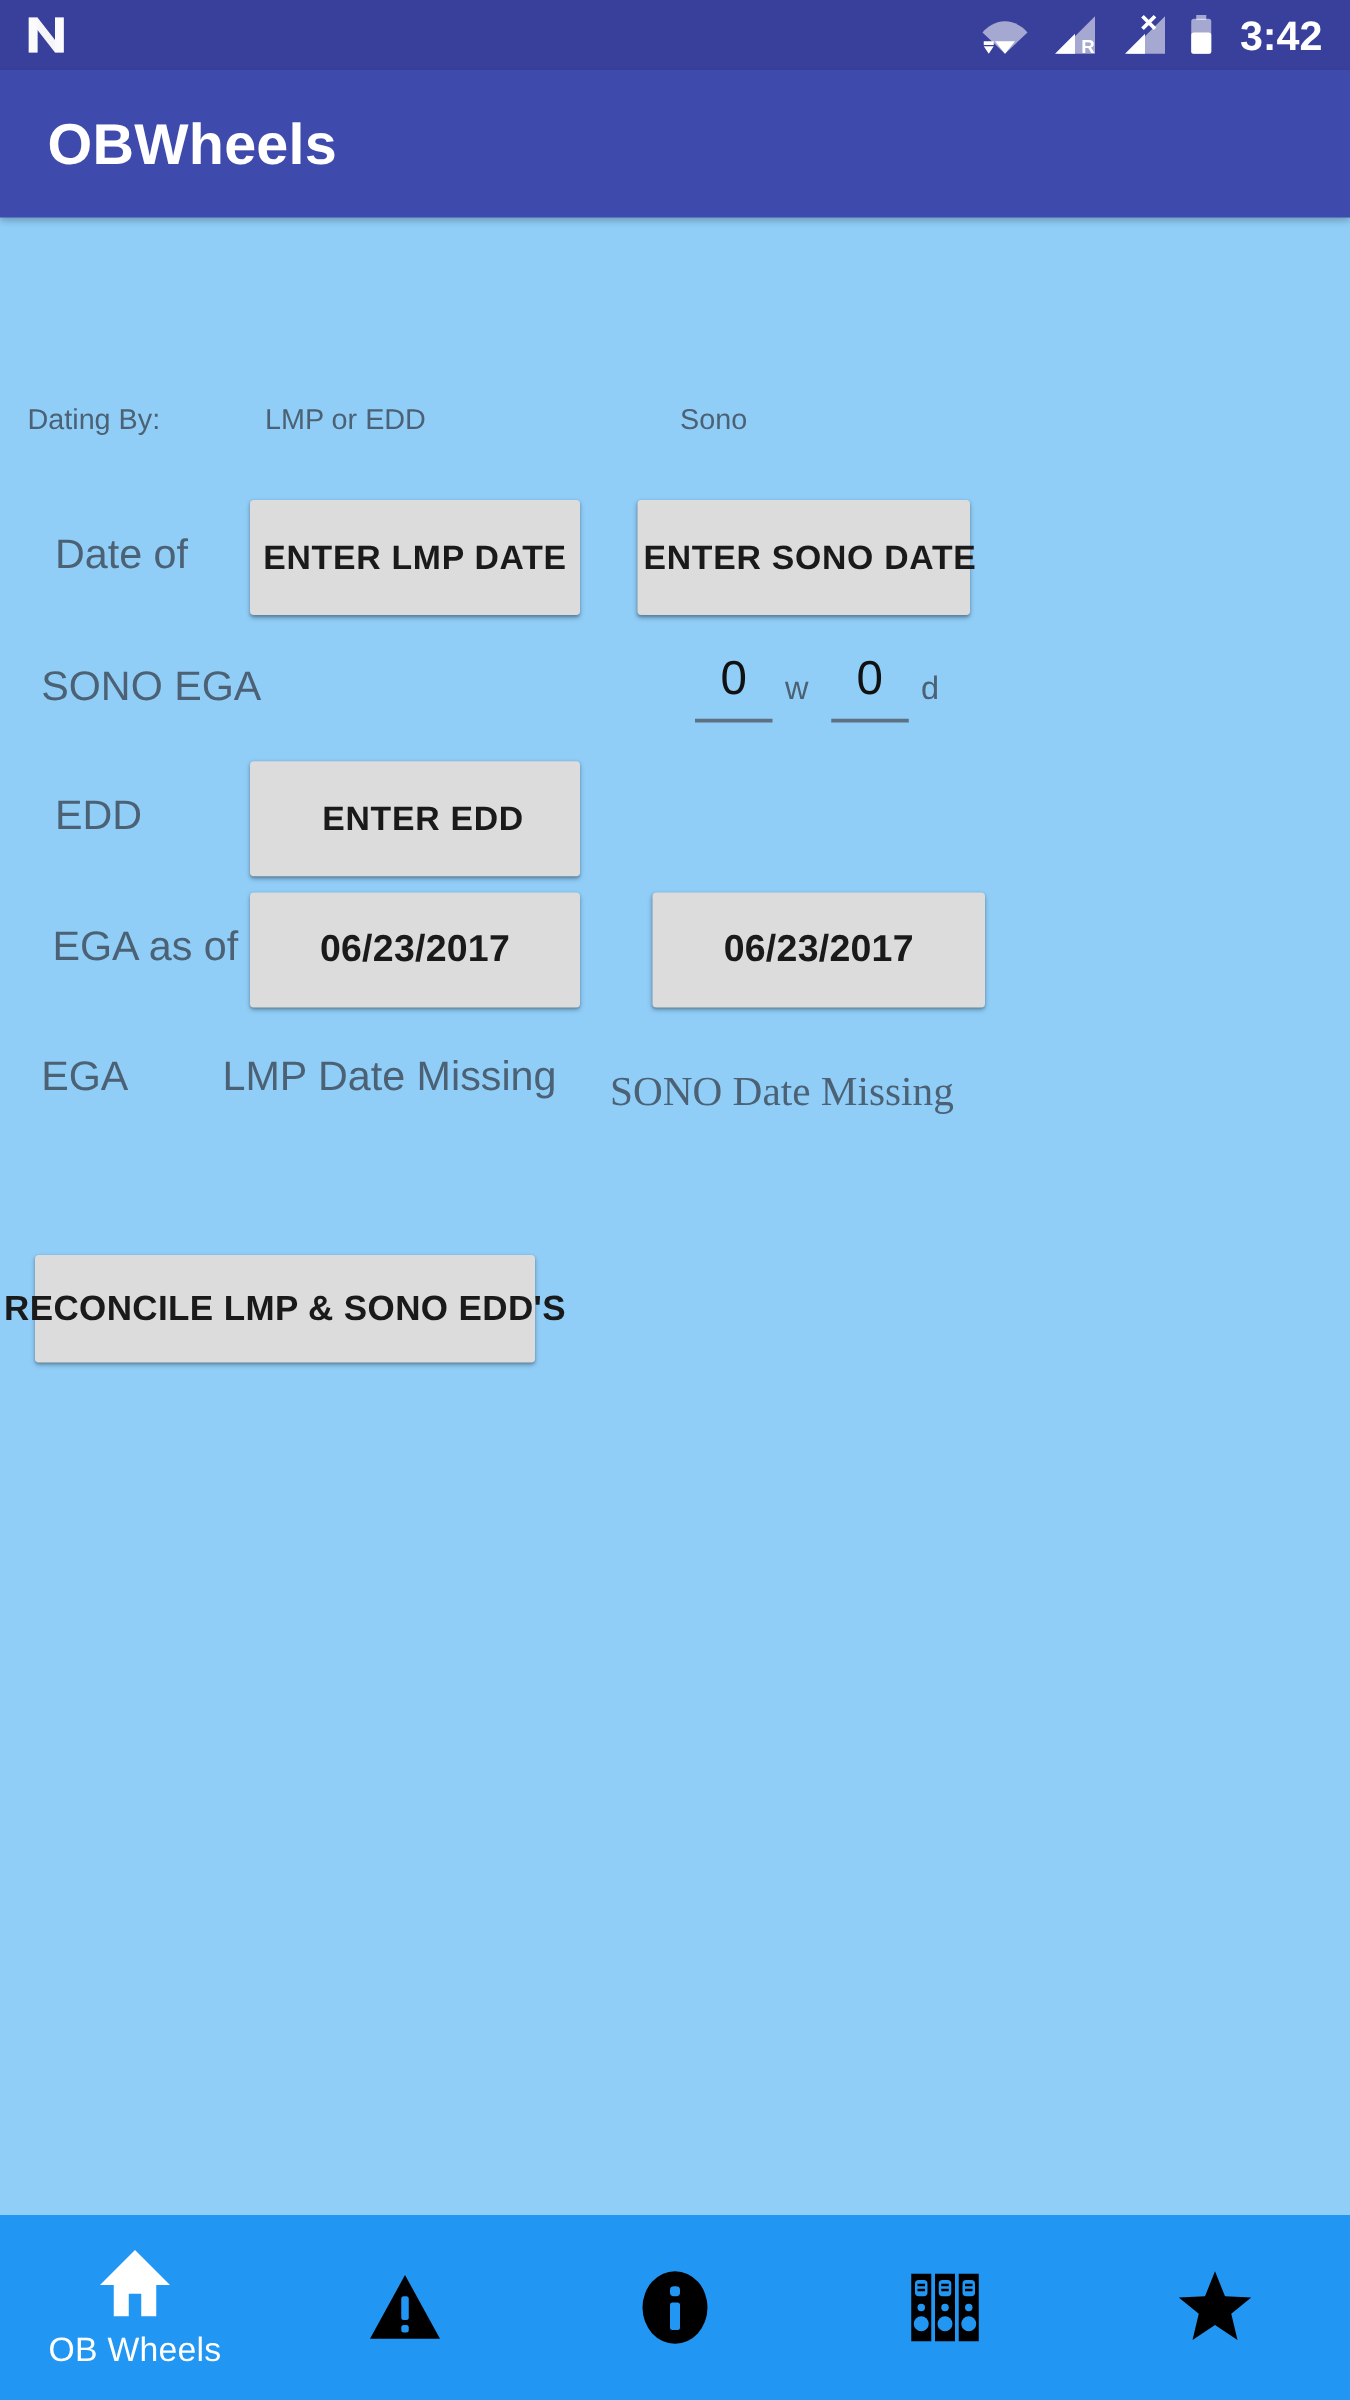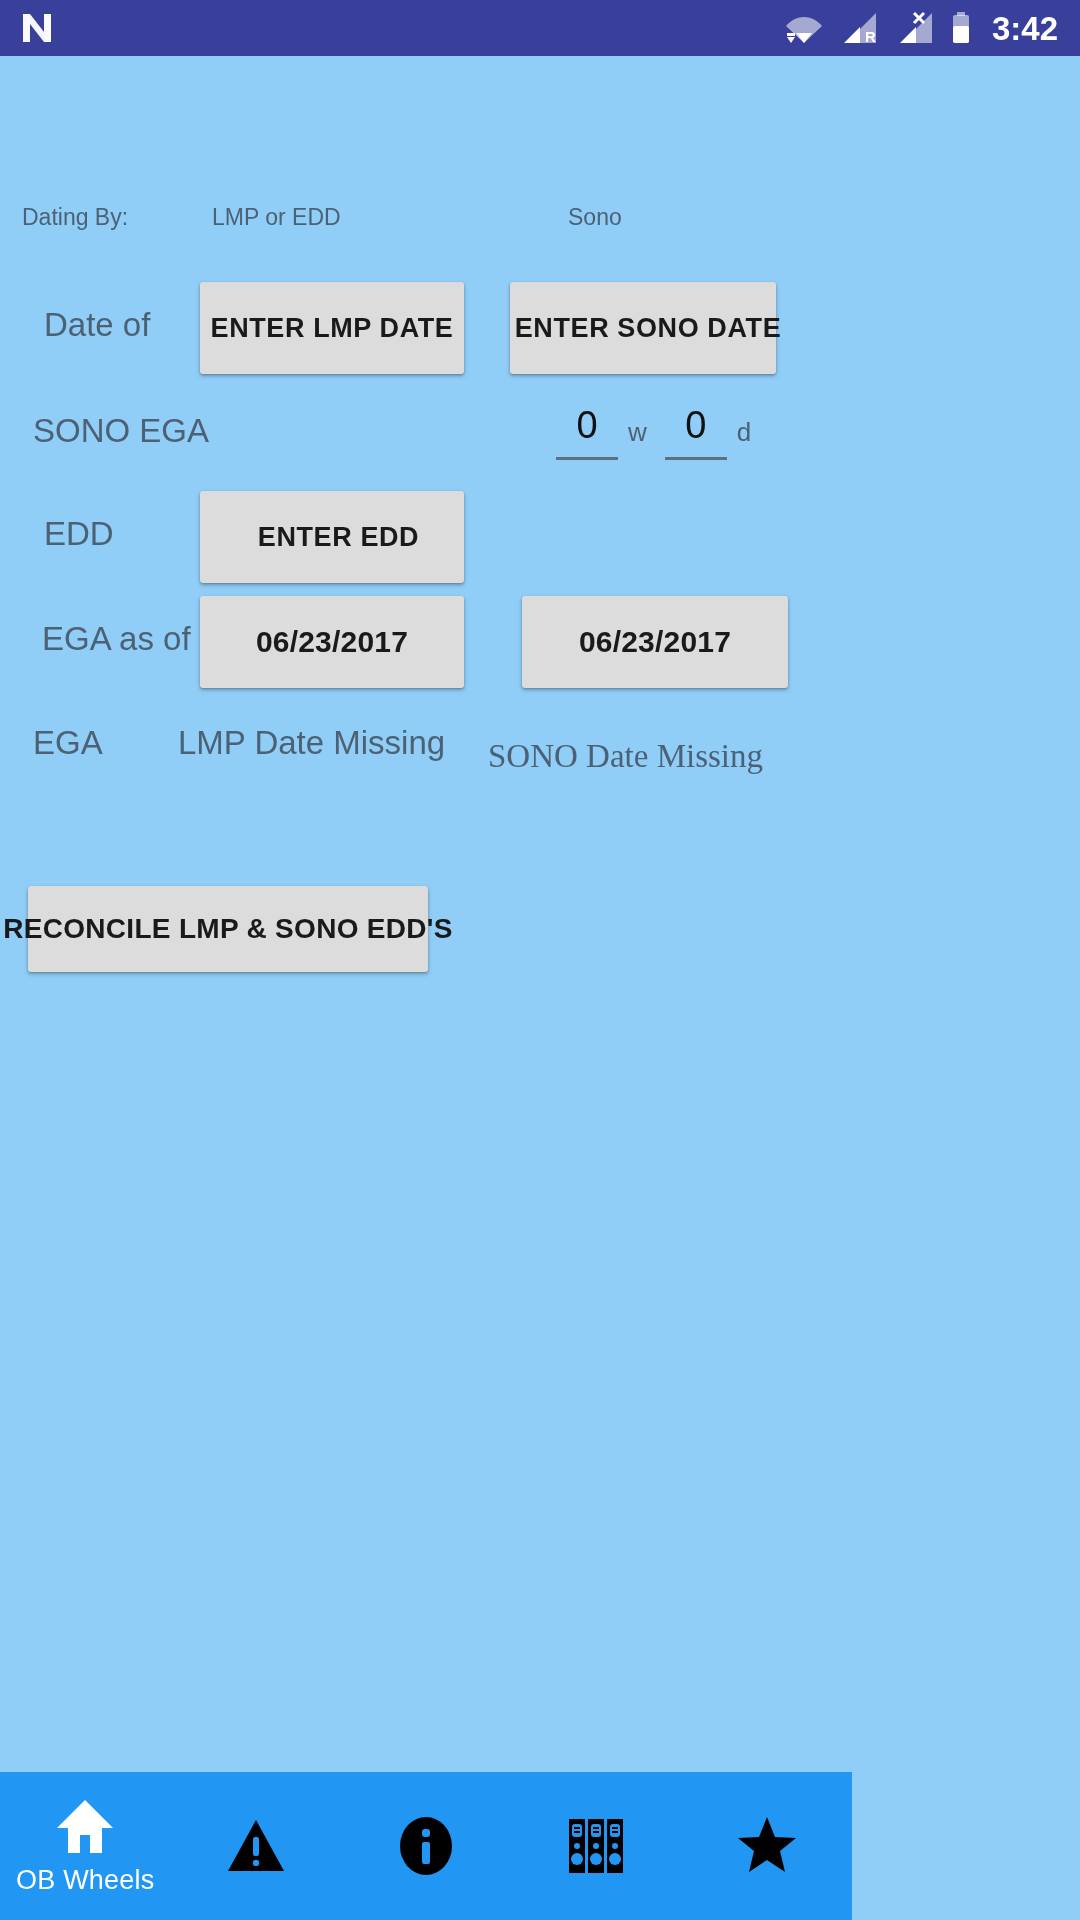--- a/index.html
+++ b/index.html
@@ -183,21 +183,21 @@
     font-size: 33px;
     color: #4C6274;
     white-space: nowrap;
   }
 
   
   .bottom-nav {
     position: absolute;
     left: 0;
     bottom: 0;
-    width: 852px;
+    width: 1080px;
     height: 148px;
     background: #2196F3;
     display: flex;
     align-items: center;
     z-index: 6;
     margin-top: 13px;
   }
   .nav-item {
     flex: 1 1 0;
     height: 148px;
@@ -263,28 +263,31 @@
         <svg class="sicon" width="22" height="34" viewBox="0 0 22 34">
           <rect x="7" y="1" width="8" height="4" fill="#FFFFFF" opacity="0.55"></rect>
           <rect x="3" y="4" width="16" height="28" rx="2" fill="#FFFFFF" opacity="0.55"></rect>
           <rect x="3" y="15" width="16" height="17" rx="2" fill="#FFFFFF"></rect>
         </svg>
       </span>
       <span class="clock">3:42</span>
     </div>
   </div>
 
+  <div class="app-bar">
+    <span class="app-title">OBWheels</span>
+  </div>
 
   <div class="content">
 
 
     <div class="row" style="top:148px;">
       <span class="col-label hdr-text" style="left:22px; top:0;">Dating By:</span>
       <span class="col-a hdr-text" style="top:0; left:212px;">LMP or EDD</span>
-      <span class="col-b hdr-text" style="top:0; left:544px;margin-left:24px;">Sono</span>
+      <span class="col-b hdr-text" style="top:0; left:544px;">Sono</span>
     </div>
 
     <div class="row" style="top:226px;">
       <span class="col-label" style="left:44px; top:24px;">Date of</span>
       <button class="mbtn w-lmpdate col-a" style="top:0;">ENTER LMP DATE</button>
       <button class="mbtn w-sonodate col-b" style="top:0;padding-left:32px;">ENTER SONO DATE</button>
     </div>
 
     <div class="row" style="top:348px;">
       <span class="col-label" style="left:33px; top:8px;">SONO EGA</span>

